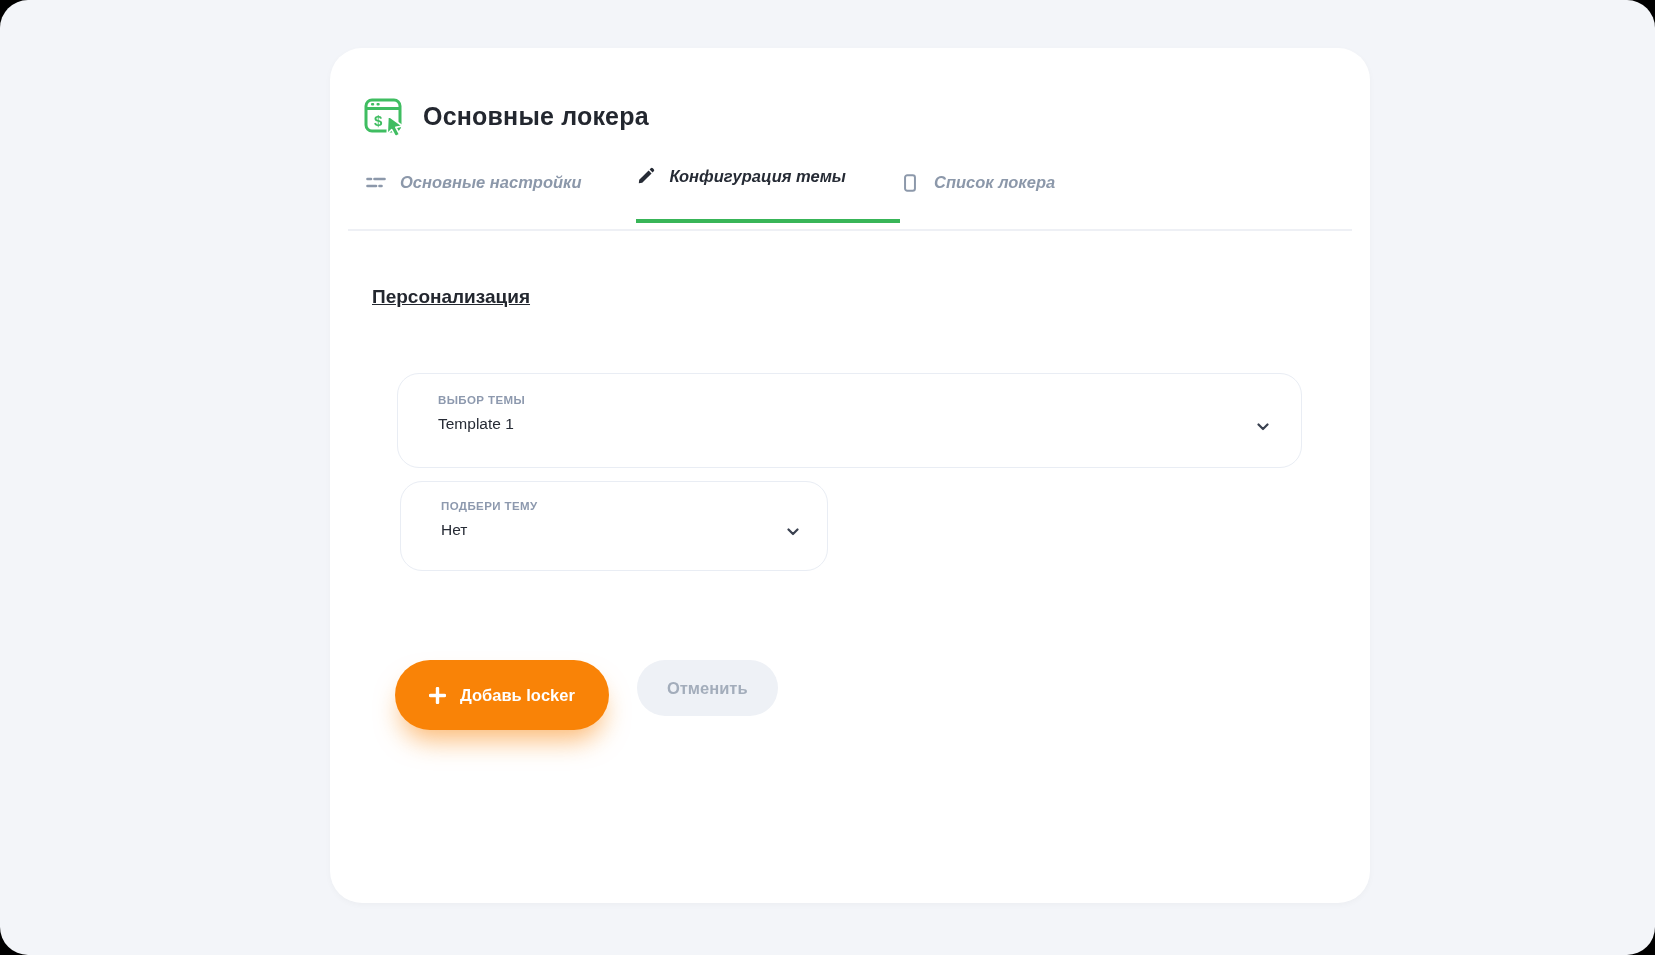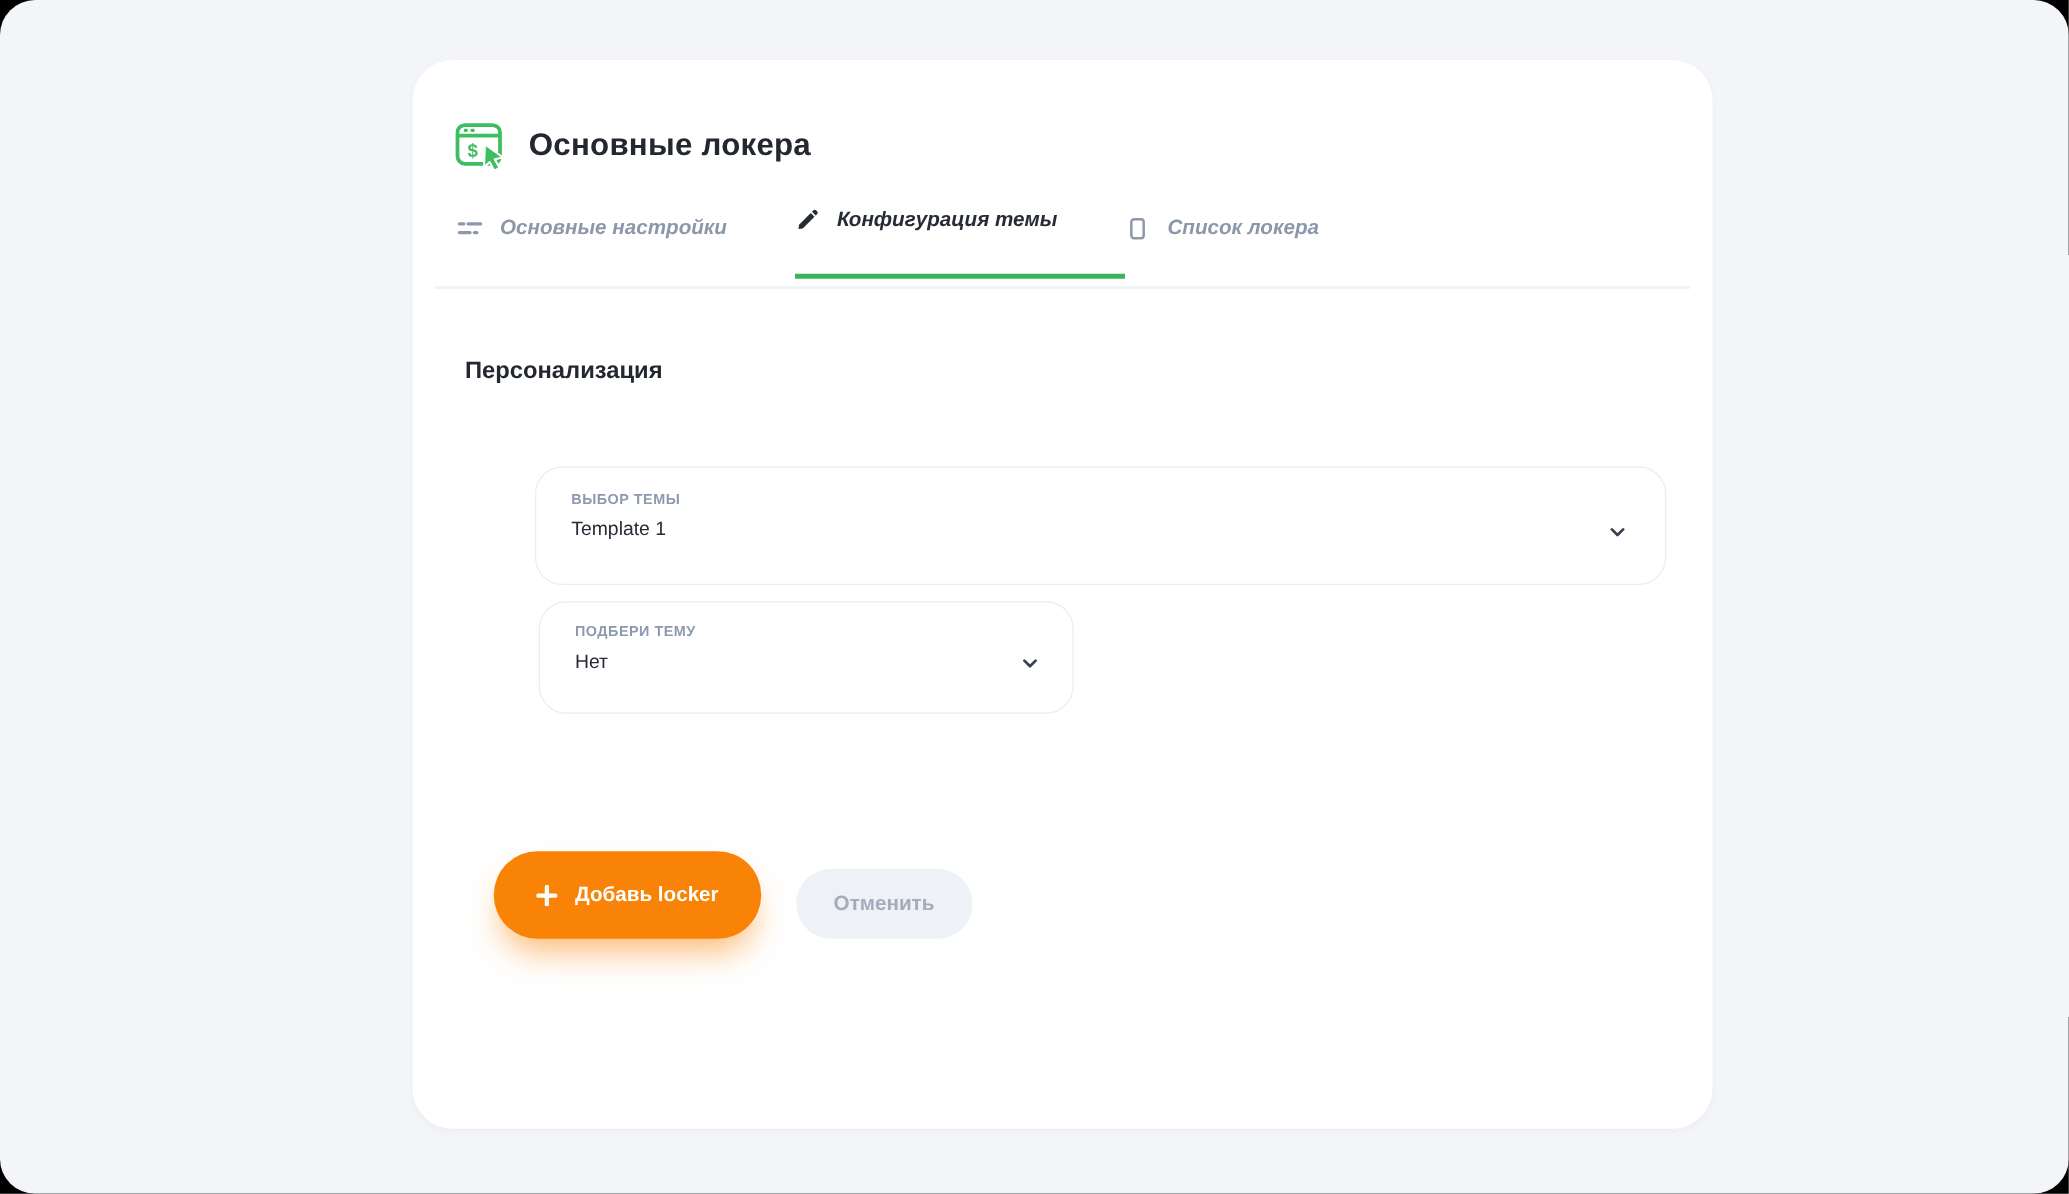--- a/index.html
+++ b/index.html
@@ -43,52 +43,51 @@
   .tab.active { color:#262b35; border-bottom:4px solid #38b558; padding-bottom:33px; }
   .tab .t-icon { width:20px; height:20px; display:flex; align-items:center; justify-content:center; }
   .divider {
     position:absolute; left:18px; right:18px; top:181px;
     height:2px; background:#eef0f5;
   }
 
   
   .section-title {
     position:absolute; left:42px; top:238px;
-    font-size:19px; font-weight:700; color:#23272f;
+    font-size:19px; font-weight:700; color:#23272f;text-decoration:underline;
   }
 
   
   .select-box {
     position:absolute;
     background:#fff;
     border:1.5px solid #e9edf4;
     border-radius:22px;
-    padding:20px 60px 0 28px;
+    padding:20px 60px 0 40px;
     cursor:pointer;
-    margin-left:31px;
   }
   .select-theme  { left:67px; top:325px; width:905px; height:95px; }
   .select-pick   { left:70px; top:433px; width:428px; height:90px; padding-top:18px; }
   .select-label {
     font-size:11.5px; font-weight:700; letter-spacing:0.4px;
     color:#8d99ae; text-transform:uppercase;
   }
   .select-value {
     margin-top:9px;
     font-size:15.5px; font-weight:500; color:#262b35;
   }
   .chevron {
     position:absolute; top:50%; transform:translateY(-50%);
     width:12px; height:8px;
   }
   .select-theme .chevron { right:32px; }
   .select-pick  .chevron { right:28px; }
 
   
-  .btn-row { position:absolute; left:65px; top:633px; display:flex; align-items:flex-end; gap:28px; }
+  .btn-row { position:absolute; left:65px; top:612px; display:flex; align-items:flex-start; gap:28px; }
   .btn {
     display:flex; align-items:center; justify-content:center;
     border:none; border-radius:40px; cursor:pointer;
     font-family:"Liberation Sans", sans-serif;
     font-size:16.5px; font-weight:700;
   }
   .btn-submit {
     height:70px; padding:0 34px; gap:14px;
     background:#f98307; color:#ffffff;
     box-shadow:0 16px 26px -6px rgba(249,131,7,0.55);

